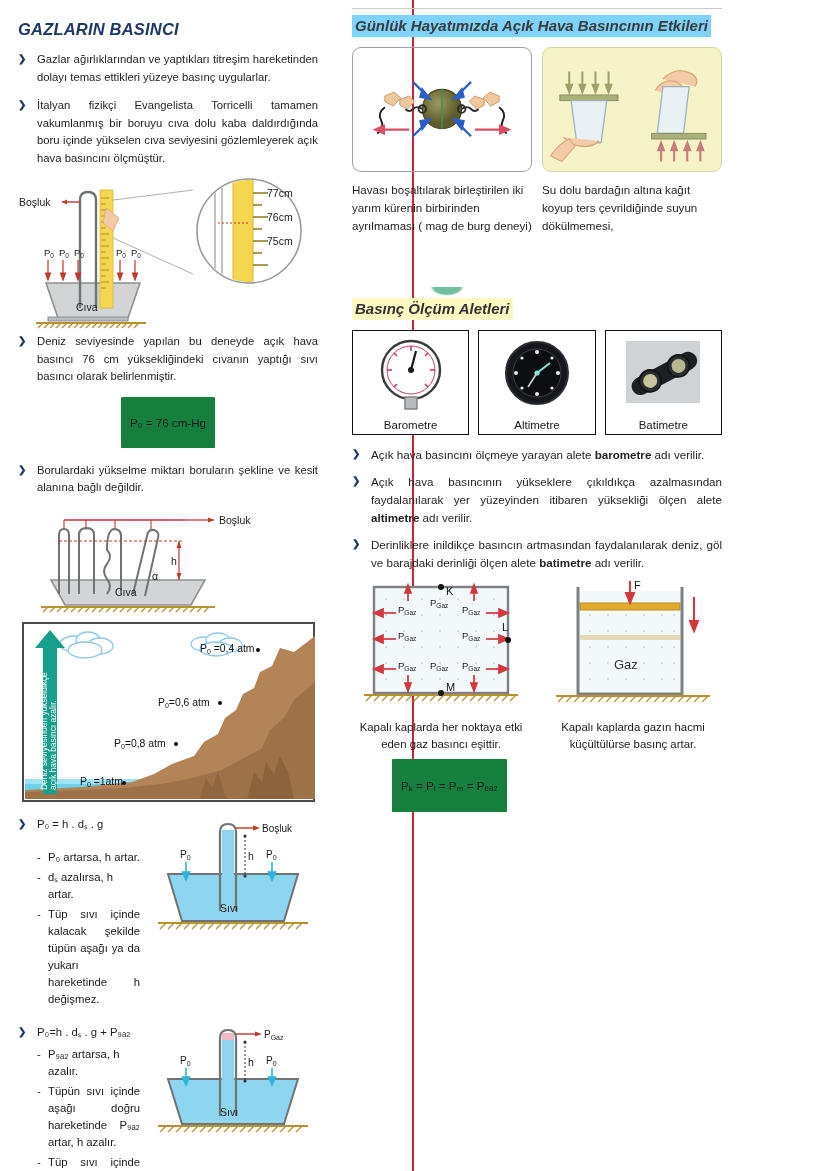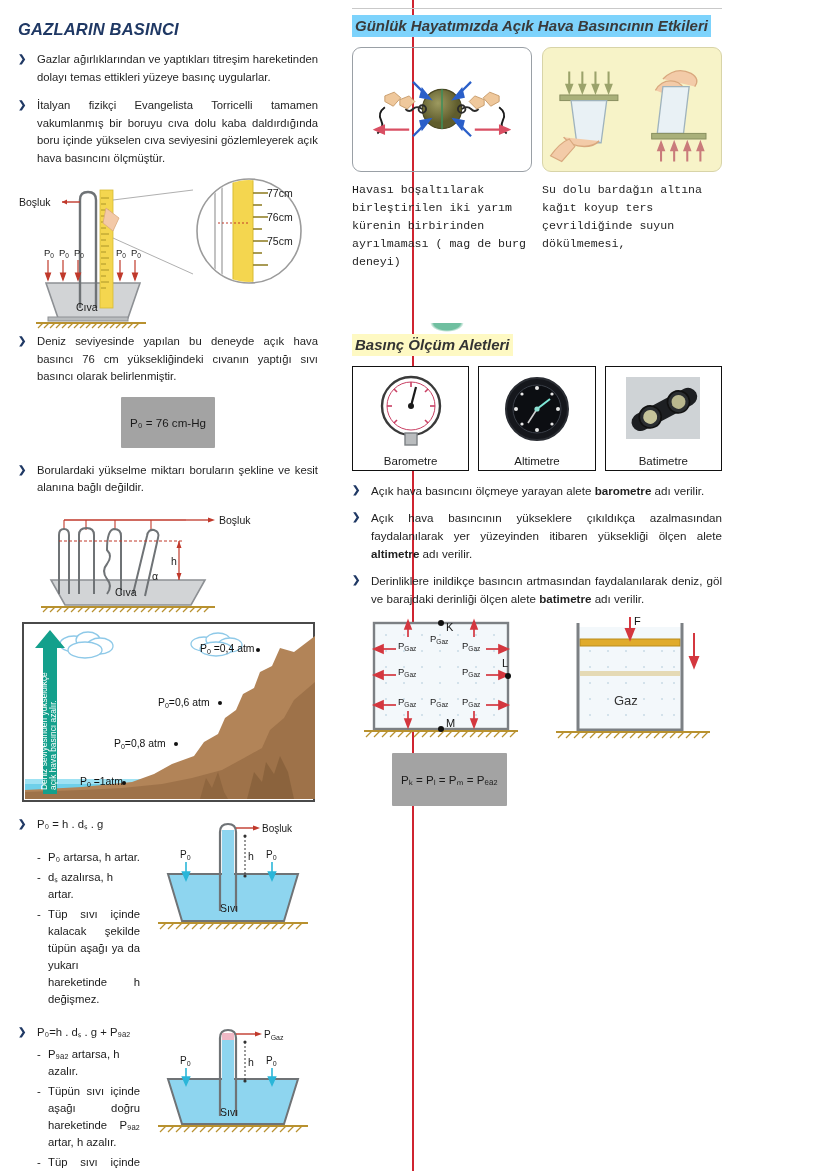--- a/index.html
+++ b/index.html
@@ -37,21 +37,21 @@
     font-size:11.3px; line-height:1.55; text-align:justify; color:#1f1f1f;
   }
   ul.bullets > li::before {
     content:"\276F"; position:absolute; left:0; top:0;
     color:#1f3864; font-weight:bold; font-size:10px;
   }
   ul.bullets.right > li { font-size:11.6px; margin-bottom:9px; }
   b { font-weight:bold; }
 
   .formula-chip {
-    display:inline-block; background:#a3a3a3; color:#1a1a1a;
+    display:inline-block; background:#15803d; color:#1a1a1a;
     padding:19px 9px; font-size:11.6px; border-radius:1px;
   }
   .chip-center { text-align:center; margin:2px 0 14px 0; }
 
   .fig { display:block; margin:0 auto; }
 
   
   .sublist { list-style:none; margin:4px 0 0 0; padding:0; }
   .sublist li {
     position:relative; padding-left:12px; margin-bottom:3px;
@@ -67,21 +67,21 @@
 
   
   .photo-row { display:flex; gap:10px; }
   .photo-card {
     flex:1; border:1px solid #9aa0a6; border-radius:9px;
     height:125px; overflow:hidden; position:relative;
   }
   .photo-card.cream { background:#f7f3c8; border-color:#d8d4a8;}
   .cap-row { display:flex; gap:10px; margin-top:9px; }
   .cap-row .cap {
-    flex:1; font-size:11.6px; line-height:1.55; color:#1f1f1f;font-family:Liberation Mono, monospace;
+    flex:1; font-size:11.6px; line-height:1.55; color:#1f1f1f;
   }
 
   .instr-row { display:flex; gap:9px; }
   .instr-card {
     flex:1; border:1.5px solid #111; height:105px;
     display:flex; flex-direction:column; align-items:center; justify-content:flex-start;
     padding-top:6px; background:#fff;
   }
   .instr-label { font-size:11.5px; margin-top:auto; padding-bottom:3px;}
 
@@ -792,19 +792,23 @@
           <line x1="86" y1="0" x2="86" y2="14"></line>
             <polygon points="86,22 82,12 90,12"></polygon>
           <line x1="150" y1="16" x2="150" y2="42"></line>
             <polygon points="150,50 146,40 154,40"></polygon>
         </g>
         <text x="90" y="8" font-size="11" fill="#111" font-family="Liberation Sans, sans-serif">F</text>
         <text x="70" y="88" font-size="13" fill="#333" font-family="Liberation Sans, sans-serif">Gaz</text>
       </svg>
     </div>
 
+    <div class="gascap-row">
+      <div class="c">Kapalı kaplarda her noktaya etki eden gaz basıncı eşittir.</div>
+      <div class="c">Kapalı kaplarda gazın hacmi küçültülürse basınç artar.</div>
+    </div>
 
     <div style="text-align:left; margin-top:6px; padding-left:40px;">
       <span class="formula-chip">Pₖ = Pₗ = Pₘ = Pₑₐ₂</span>
     </div>
 
   </div>
 </div>
 
 </body></html>

